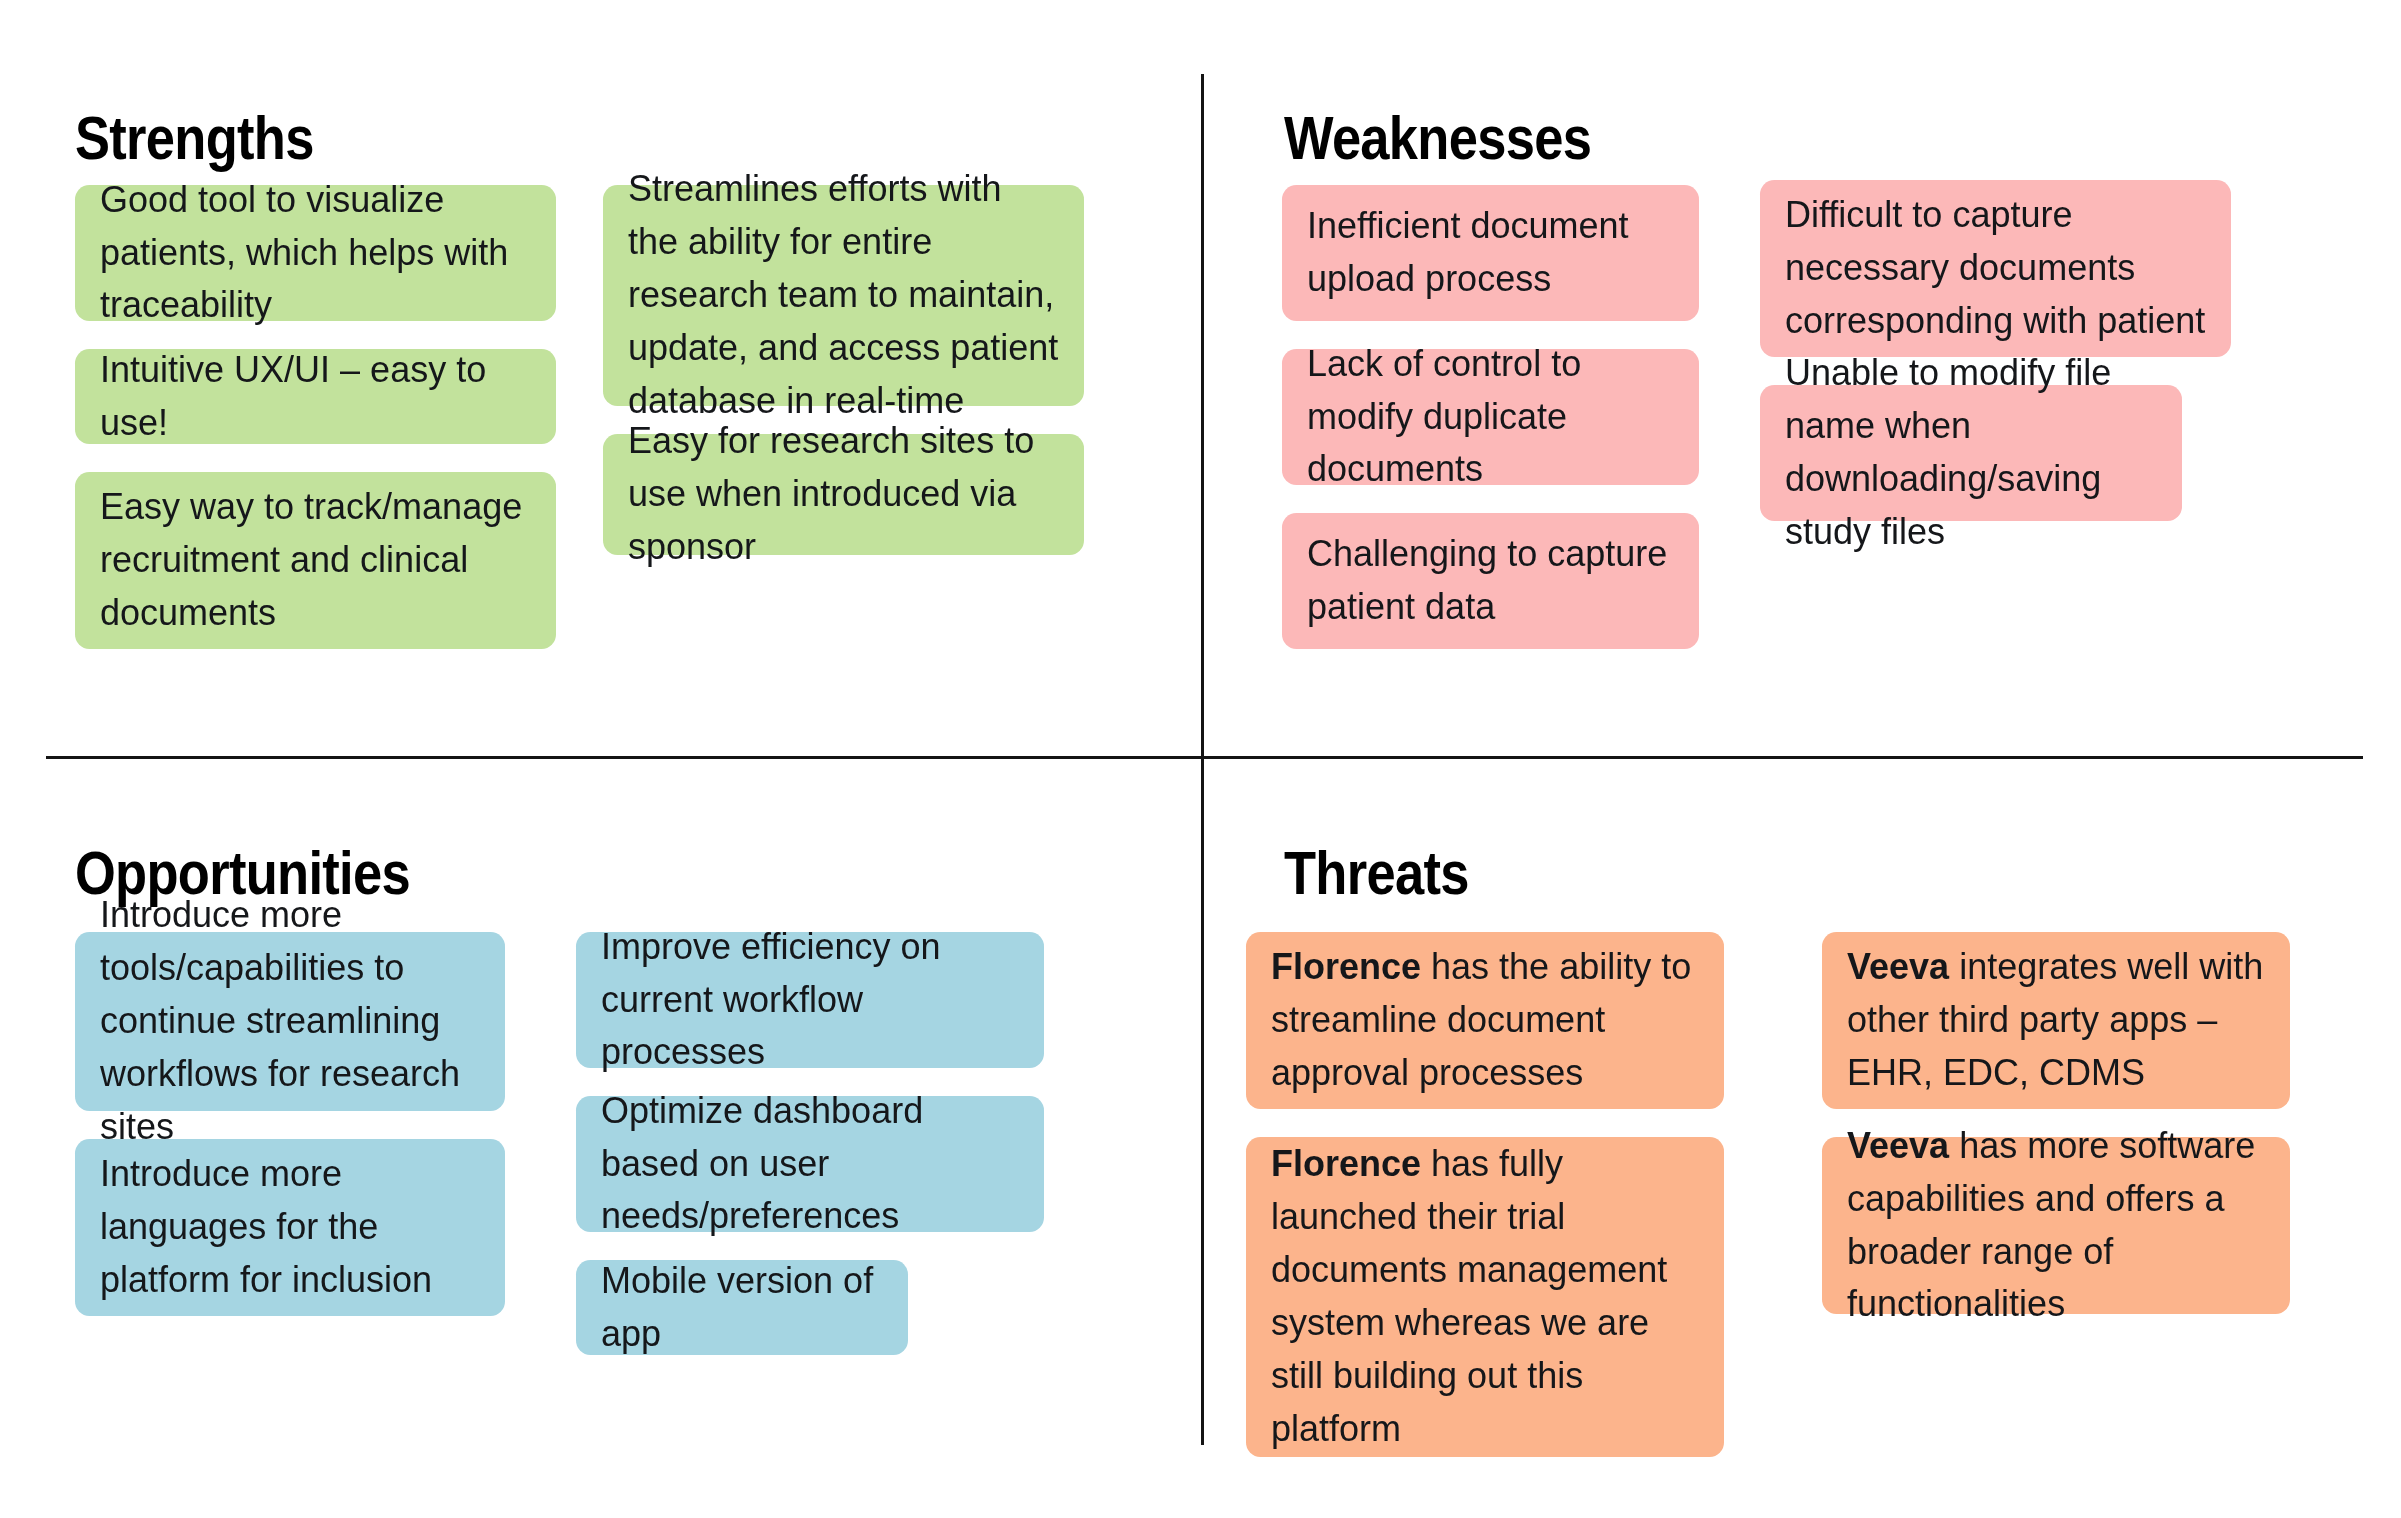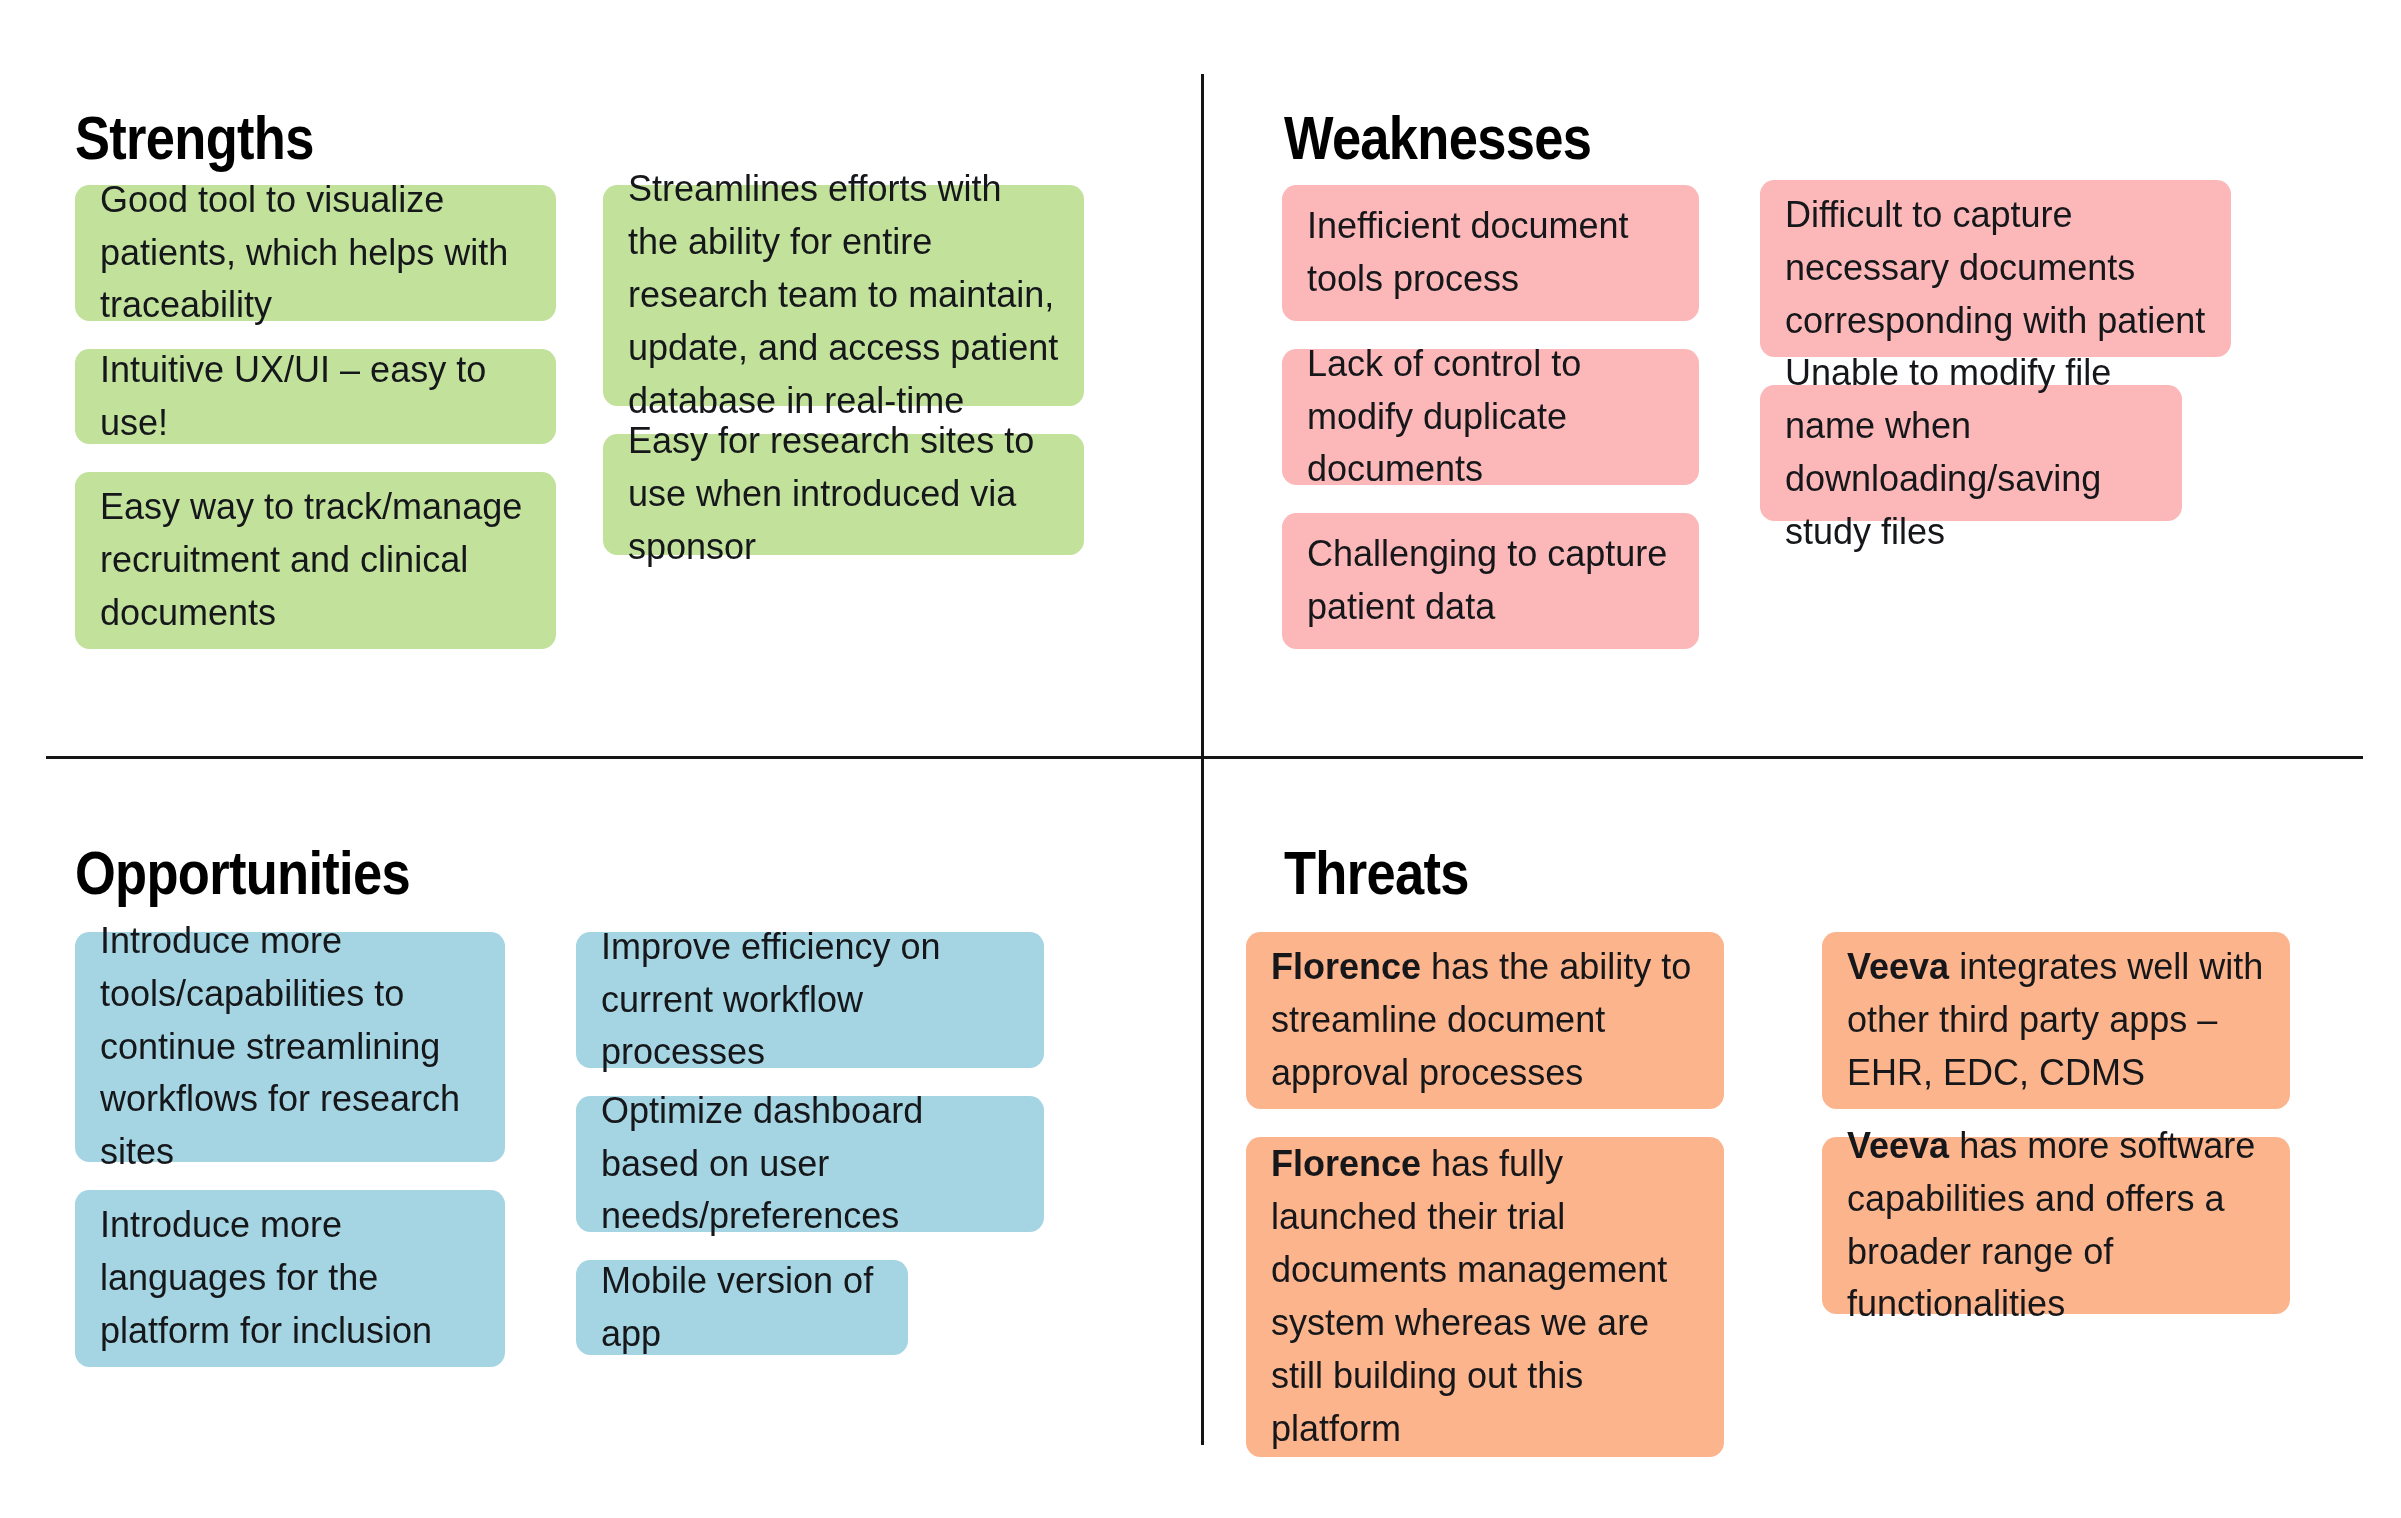--- a/index.html
+++ b/index.html
@@ -114,21 +114,21 @@
   #w-col2 .card:nth-child(2) { height: 136px; width: 422px; }
 
   #w-col2 { top: 180px; }
   #w-col2 .card + .card { margin-top: 28px; }
 
   
   #o-col1 { left: 75px;  top: 932px; width: 430px; }
   #o-col2 { left: 576px; top: 932px; width: 468px; }
   #o-col1 .card + .card { margin-top: 28px; }
   #o-col2 .card + .card { margin-top: 28px; }
-  #o-col1 .card:nth-child(1) { height: 230px; }
+  #o-col1 .card:nth-child(1) { height: 179px; }
   #o-col1 .card:nth-child(2) { height: 177px; justify-content: flex-end; }
   #o-col2 .card:nth-child(1) { height: 136px; }
   #o-col2 .card:nth-child(2) { height: 136px; }
   #o-col2 .card:nth-child(3) { height: 95px; width: 332px; }
 
   
   #t-col1 { left: 1246px; top: 932px; width: 478px; }
   #t-col2 { left: 1822px; top: 932px; width: 468px; }
   #t-col1 .card + .card { margin-top: 28px; }
   #t-col2 .card + .card { margin-top: 28px; }
@@ -169,21 +169,21 @@
       </div>
     </div>
   </section>
 
   <section class="quadrant" id="q-weaknesses">
     <h2 class="q-title">Weaknesses</h2>
   </section>
 
   <div class="col" id="w-col1">
     <div class="card pink">
-      <span class="txt">Inefficient document tools process</span>
+      <span class="txt">Inefficient document upload process</span>
     </div>
     <div class="card pink">
       <span class="txt">Lack of control to modify duplicate documents</span>
     </div>
     <div class="card pink">
       <span class="txt">Challenging to capture patient data</span>
     </div>
   </div>
 
   <div class="col" id="w-col2">

